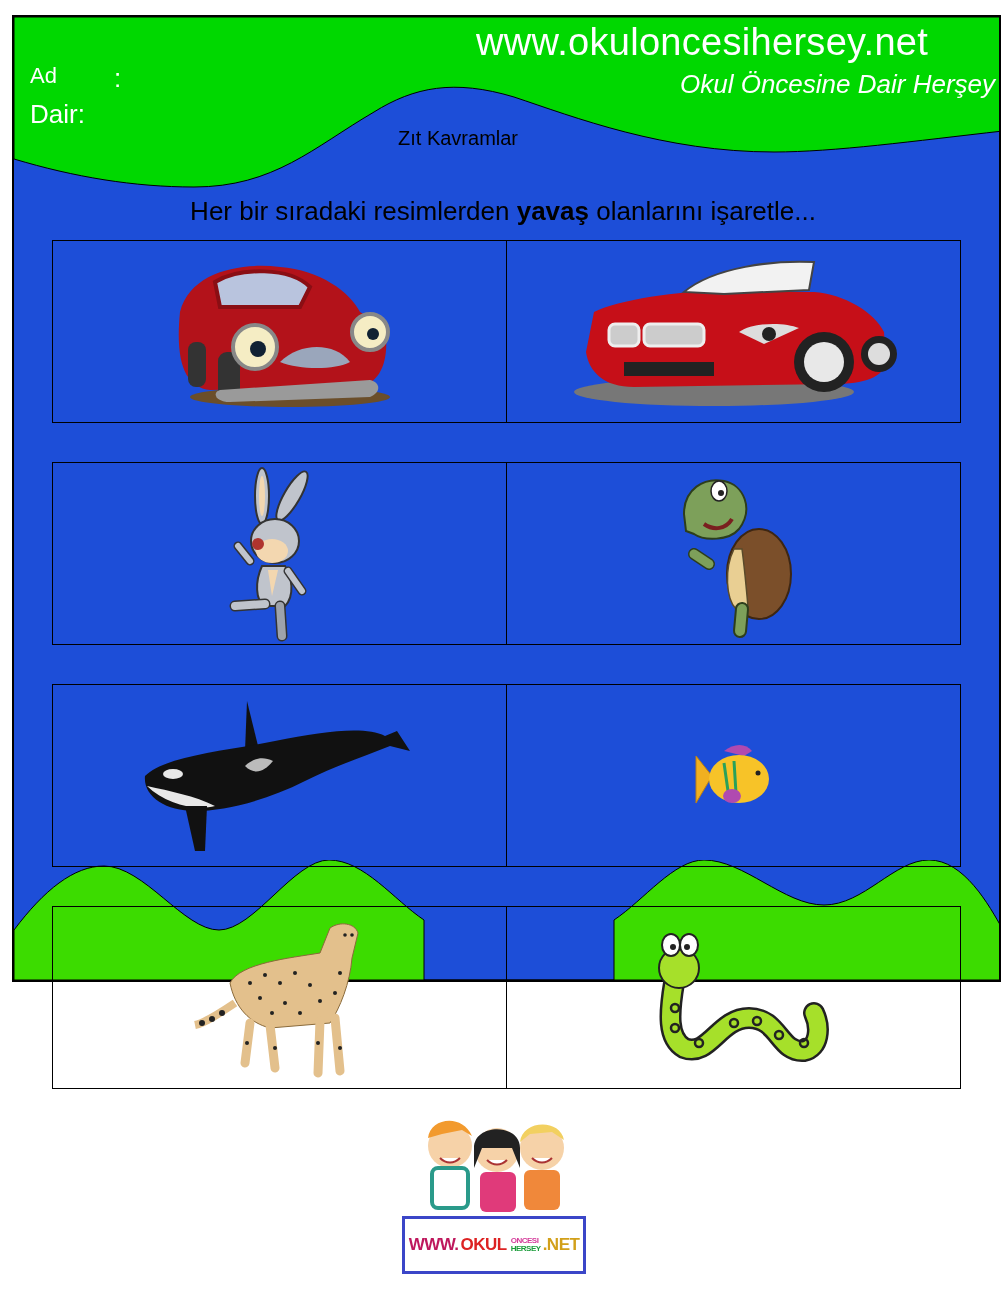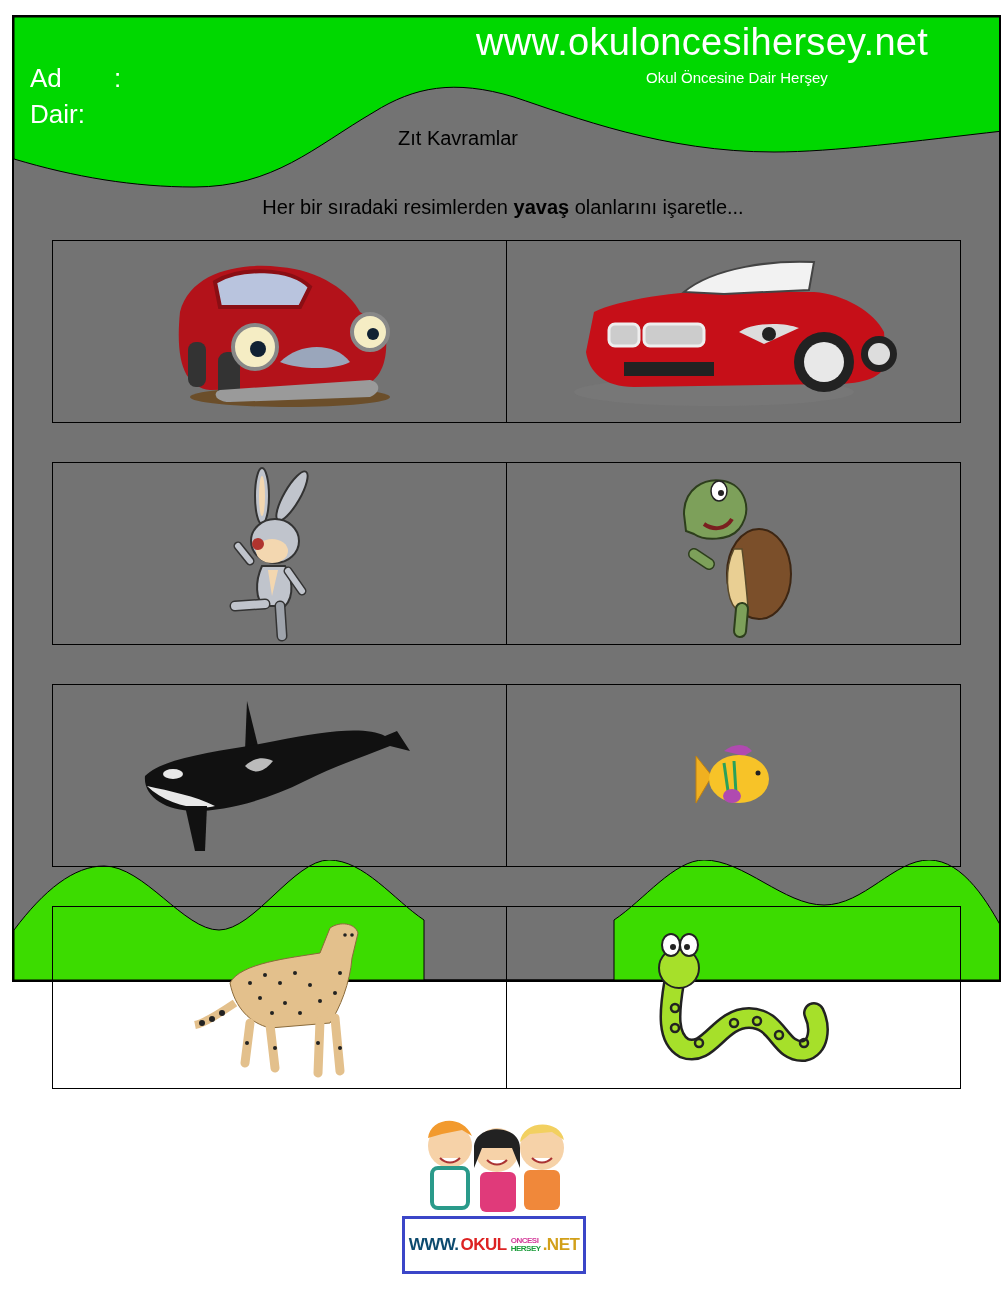--- a/index.html
+++ b/index.html
@@ -1,34 +1,34 @@
 <!DOCTYPE html>
 <html><head>
 <meta charset="utf-8">
 <style>
   html, body { margin:0; padding:0; background:#fff; }
   body { width:1006px; height:1302px; position:relative; overflow:hidden; font-family:"Liberation Sans", sans-serif; }
-  .page { position:absolute; left:12px; top:15px; width:989px; height:967px; border:2px solid #000; box-sizing:border-box; overflow:hidden; background:#737373; }
+  .page { position:absolute; left:12px; top:15px; width:989px; height:967px; border:2px solid #000; box-sizing:border-box; overflow:hidden; background:#1d4ed8; }
   .header-wave { position:absolute; left:0; top:0; width:989px; height:190px; }
   .site-url { position:absolute; left:462px; top:4px; font-size:38px; color:#fff; letter-spacing:0.3px; }
-  .site-tagline { position:absolute; left:632px; top:52px; font-size:15px; color:#fff; }
-  .name-label { position:absolute; left:16px; top:46px; font-size:26px; color:#fff; }
+  .site-tagline { position:absolute; left:666px; top:52px; font-size:26px; color:#fff;font-style:italic; }
+  .name-label { position:absolute; left:16px; top:46px; font-size:22px; color:#fff; }
   .name-colon { position:absolute; left:100px; top:46px; font-size:26px; color:#fff; }
   .surname-label { position:absolute; left:16px; top:82px; font-size:26px; color:#fff; }
   .title { position:absolute; left:384px; top:110px; font-size:20px; color:#000; }
-  .instruction { position:absolute; left:0; width:1006px; top:196px; font-size:20px; color:#000; text-align:center; }
+  .instruction { position:absolute; left:0; width:1006px; top:196px; font-size:26px; color:#000; text-align:center; }
   .instruction b { font-weight:bold; }
   .row { position:absolute; left:52px; width:909px; height:183px; border:1.5px solid #000; box-sizing:border-box; display:flex; }
   .cell { flex:1; position:relative; display:flex; align-items:center; justify-content:center; cursor:pointer; }
   .cell + .cell { border-left:1px solid #000; }
   .cell svg { display:block; }
   .footer-hills { position:absolute; left:0; bottom:0; width:989px; height:120px; }
   .logo { position:absolute; left:402px; top:1108px; width:190px; height:160px; }
   .logo-sign { position:absolute; left:0; top:108px; width:184px; height:58px; background:#fff; border:3px solid #3b46c8; box-sizing:border-box; display:flex; align-items:center; justify-content:center; font-family:"Liberation Sans", sans-serif; font-weight:bold; font-size:17px; letter-spacing:-0.5px; }
-  .logo-sign span.w { color:#0c4a6e; }
+  .logo-sign span.w { color:#be185d; }
   .logo-sign span.ok { color:#d22; margin:0 2px;text-align:center; }
   .logo-sign .stack { display:flex; flex-direction:column; font-size:8px; line-height:8px; margin:4px 2px; color:#1a9c3a; }
   .logo-sign span.net { color:#d2a01a; }
 </style>
 </head>
 <body>
 
 <div class="page">
 
   <svg class="header-wave" viewBox="0 0 989 190" preserveAspectRatio="none">

